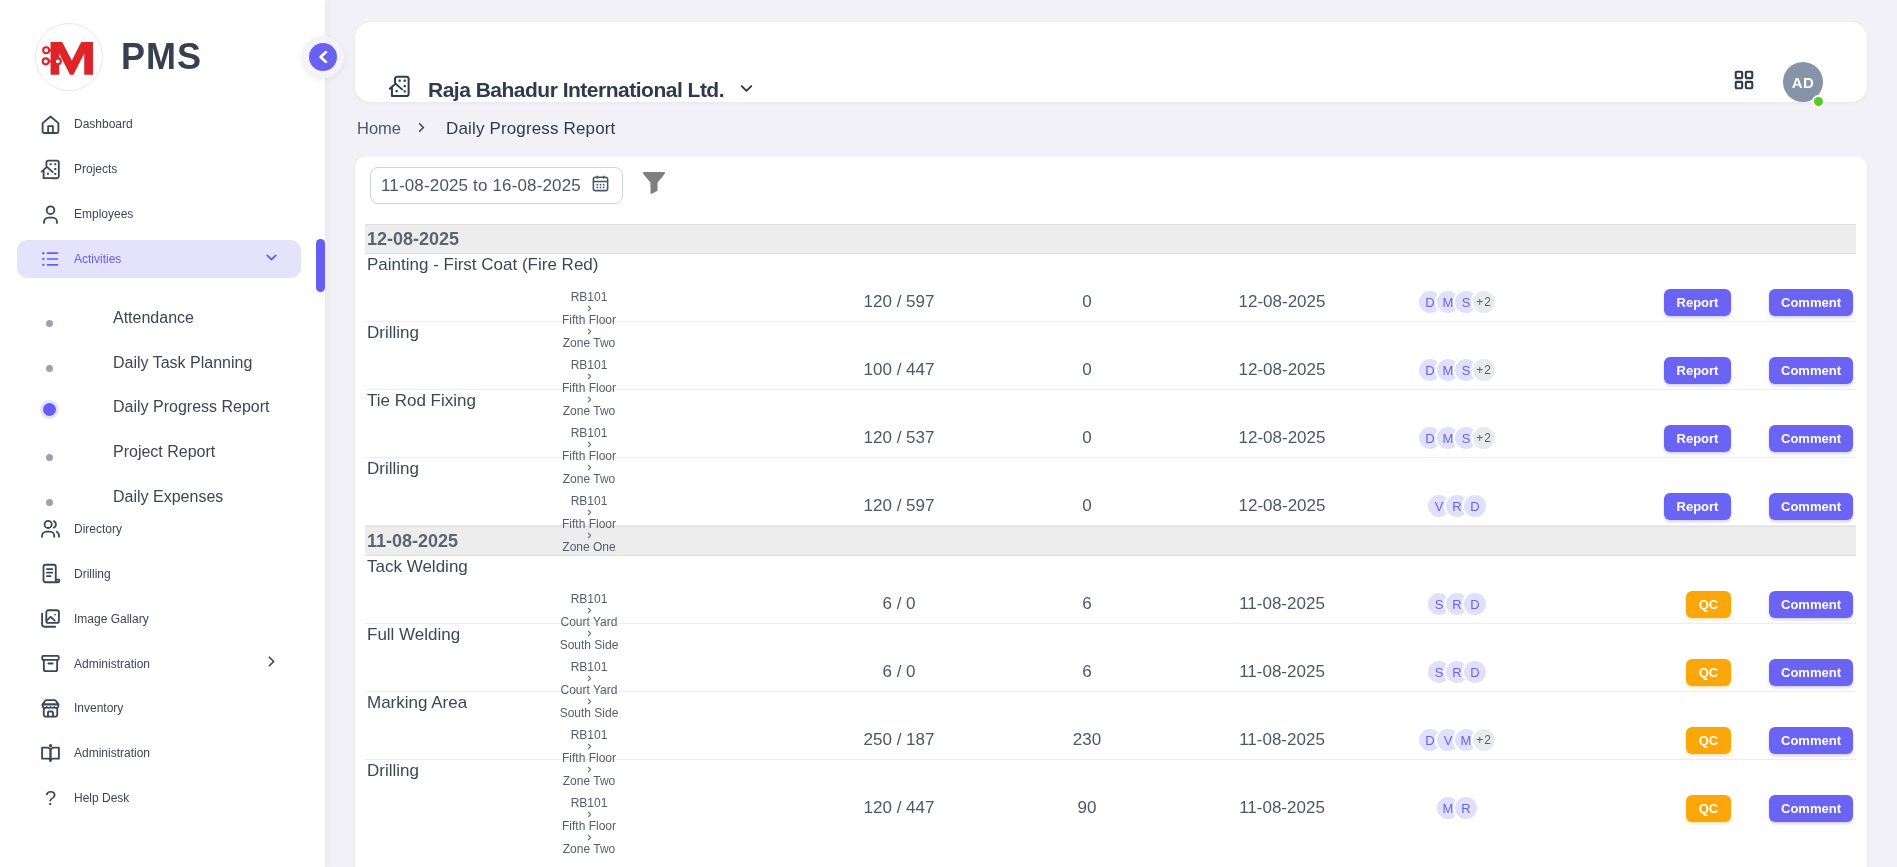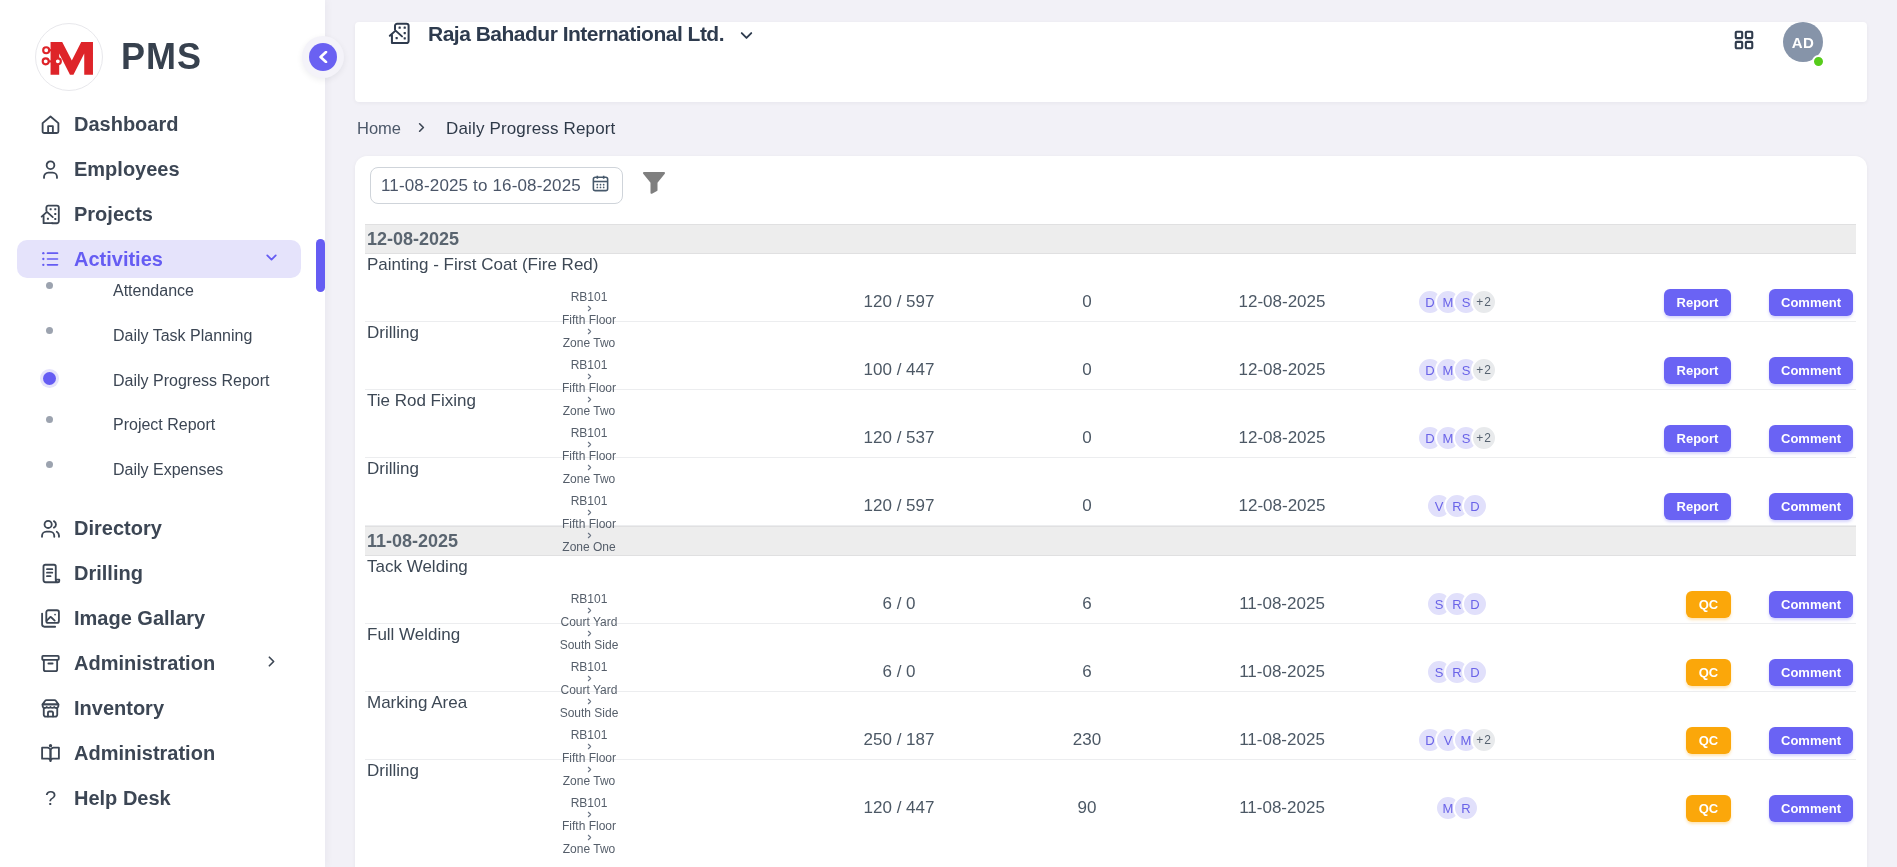--- a/index.html
+++ b/index.html
@@ -10,45 +10,45 @@
   .sidebar { position:absolute; left:0; top:0; width:325px; height:867px; background:#fff;
              box-shadow:2px 0 8px rgba(15,23,42,.04); }
   .brand { position:absolute; left:35px; top:23px; display:flex; align-items:center; }
   .logo-circle { width:68px; height:68px; border-radius:50%; background:#fff; border:1px solid #E8E8EC;
                  display:flex; align-items:center; justify-content:center; }
   .brand-name { font-size:36px; font-weight:700; color:#37414E; margin-left:18px; letter-spacing:1px; }
 
   .menu { position:absolute; left:0; top:102px; width:325px; }
   .mi { height:44.93px; display:flex; align-items:center; position:relative; color:#3C4654; }
   .mi .ic { width:21px; height:21px; margin-left:40px; flex:0 0 21px; }
-  .mi .lbl { margin-left:13px; font-size:20px; font-weight:700;text-align:right; }
+  .mi .lbl { margin-left:13px; font-size:12px; font-weight:400;text-align:right; }
   .mi.active-parent .pillbg { position:absolute; left:17px; top:3px; width:284px; height:38px;
                 background:#E5E3FB; border-radius:10px; }
   .mi.active-parent { color:#655CF3; }
   .mi .chev { position:absolute; right:45px; }
   .mi > * { position:relative; }
 
-  .smi { height:44.93px; display:flex; align-items:flex-start; color:#3C4654; }
+  .smi { height:44.93px; display:flex; align-items:flex-end; color:#3C4654; }
   .smi .dot { width:7px; height:7px; border-radius:50%; background:#9CA3AF; margin-left:46px; flex:0 0 7px; }
   .smi .lbl { margin-left:60px; font-size:16px; font-weight:500; }
   .smi.on .dot { width:13px; height:13px; background:#655CF3; margin-left:43px; flex:0 0 13px;
                  box-shadow:0 0 0 3px #E5E3FB; }
   .smi.on .lbl { margin-left:57px; }
 
   .sidebar-bar { position:absolute; left:316px; top:239px; width:9px; height:53px; background:#655CF3; border-radius:5px; }
 
   .collapse-halo { position:absolute; left:302px; top:36px; width:42px; height:42px; border-radius:50%;
                    background:#F4F3F9; box-shadow:0 2px 6px rgba(15,23,42,.07); }
   .collapse-btn { position:absolute; left:7px; top:7px; width:28px; height:28px; border-radius:50%;
                   background:#6A61F2; display:flex; align-items:center; justify-content:center; }
 
   
   .main { position:absolute; left:325px; top:0; width:1572px; height:867px; }
   .topcard { position:absolute; left:30px; top:22px; width:1512px; height:80px; background:#fff;
-             border-radius:4px; box-shadow:0 1px 4px rgba(16,24,40,.05); display:flex; align-items:flex-start; }
+             border-radius:16px; box-shadow:0 1px 4px rgba(16,24,40,.05); display:flex; align-items:flex-end; }
   .topcard .bld { margin-left:33px; }
   .topcard .cname { margin-left:17px; font-size:21px; font-weight:700; color:#2E3B4E; letter-spacing:-0.5px; }
   .topcard .cchev { margin-left:13px; margin-top:4px; }
   .topcard .right { margin-left:auto; display:flex; align-items:center; }
   .gridicon { margin-right:28px; }
   .avatar { width:40px; height:40px; border-radius:50%; background:#8694A9; color:#fff; font-size:15px;
             font-weight:700; display:flex; align-items:center; justify-content:center; position:relative;
             margin-right:44px; letter-spacing:.3px; }
   .avatar .st { position:absolute; left:29px; top:33px; width:13px; height:13px; border-radius:50%;
                 background:#57CC1B; border:2px solid #fff; }
@@ -116,40 +116,40 @@
 
   <div class="menu">
     <div class="mi">
         <span class="ic"><svg width="21" height="21" viewBox="0 0 24 24" fill="none" stroke="currentColor" stroke-width="2.1" stroke-linecap="round" stroke-linejoin="round">
             <path d="M3 10.4 12 2.8l9 7.6V20a1.7 1.7 0 0 1-1.7 1.7H4.7A1.7 1.7 0 0 1 3 20Z"></path>
             <path d="M9.3 21.7v-7.8h5.4v7.8"></path>
           </svg></span>
         <span class="lbl">Dashboard</span>
       </div>
     <div class="mi">
-        <span class="ic"><svg width="21" height="21" viewBox="0 0 24 24" fill="none" stroke="currentColor" stroke-width="2.1" stroke-linecap="round" stroke-linejoin="round">
-            <circle cx="12" cy="7.1" r="4.4"></circle>
-            <path d="M4.6 21.6v-1.2a4.9 4.9 0 0 1 4.9-4.9h5a4.9 4.9 0 0 1 4.9 4.9v1.2"></path>
-          </svg></span>
-        <span class="lbl">Employees</span>
-      </div>
-    <div class="mi">
         <span class="ic"><svg width="21" height="21" viewBox="0 0 24 24" fill="none" stroke="currentColor" stroke-width="2.1" stroke-linejoin="round" stroke-linecap="round">
             <path d="M7.3 7.8V4a2.2 2.2 0 0 1 2.2-2.2h9.8A2.2 2.2 0 0 1 21.5 4v15.8a2.2 2.2 0 0 1-2.2 2.2h-5.5"></path>
             <path d="M13.8 21.9H4.1V13.6"></path>
             <path d="M1.9 14.4 7.9 9l6.7 6"></path>
             <g fill="currentColor" stroke="none">
               <rect x="11" y="4.8" width="2.3" height="2.3" rx="0.4"></rect>
               <rect x="16.3" y="4.8" width="2.3" height="2.3" rx="0.4"></rect>
               <rect x="16.3" y="10.4" width="2.3" height="2.3" rx="0.4"></rect>
               <rect x="16.3" y="15.9" width="2.3" height="2.3" rx="0.4"></rect>
               <rect x="7.9" y="15.7" width="2.3" height="2.3" rx="0.4"></rect>
             </g>
           </svg></span>
         <span class="lbl">Projects</span>
+      </div>
+    <div class="mi">
+        <span class="ic"><svg width="21" height="21" viewBox="0 0 24 24" fill="none" stroke="currentColor" stroke-width="2.1" stroke-linecap="round" stroke-linejoin="round">
+            <circle cx="12" cy="7.1" r="4.4"></circle>
+            <path d="M4.6 21.6v-1.2a4.9 4.9 0 0 1 4.9-4.9h5a4.9 4.9 0 0 1 4.9 4.9v1.2"></path>
+          </svg></span>
+        <span class="lbl">Employees</span>
       </div>
     <div class="mi active-parent">
         <span class="pillbg"></span>
         <span class="ic"><svg width="20" height="20" viewBox="0 0 24 24" fill="none" stroke="currentColor" stroke-width="2" stroke-linecap="round" stroke-linejoin="round">
             <line x1="9" y1="5" x2="21" y2="5"></line>
             <line x1="9" y1="12" x2="21" y2="12"></line>
             <line x1="9" y1="19" x2="21" y2="19"></line>
             <g fill="currentColor" stroke="none">
               <circle cx="4" cy="5" r="1.4"></circle>
               <circle cx="4" cy="12" r="1.4"></circle>

